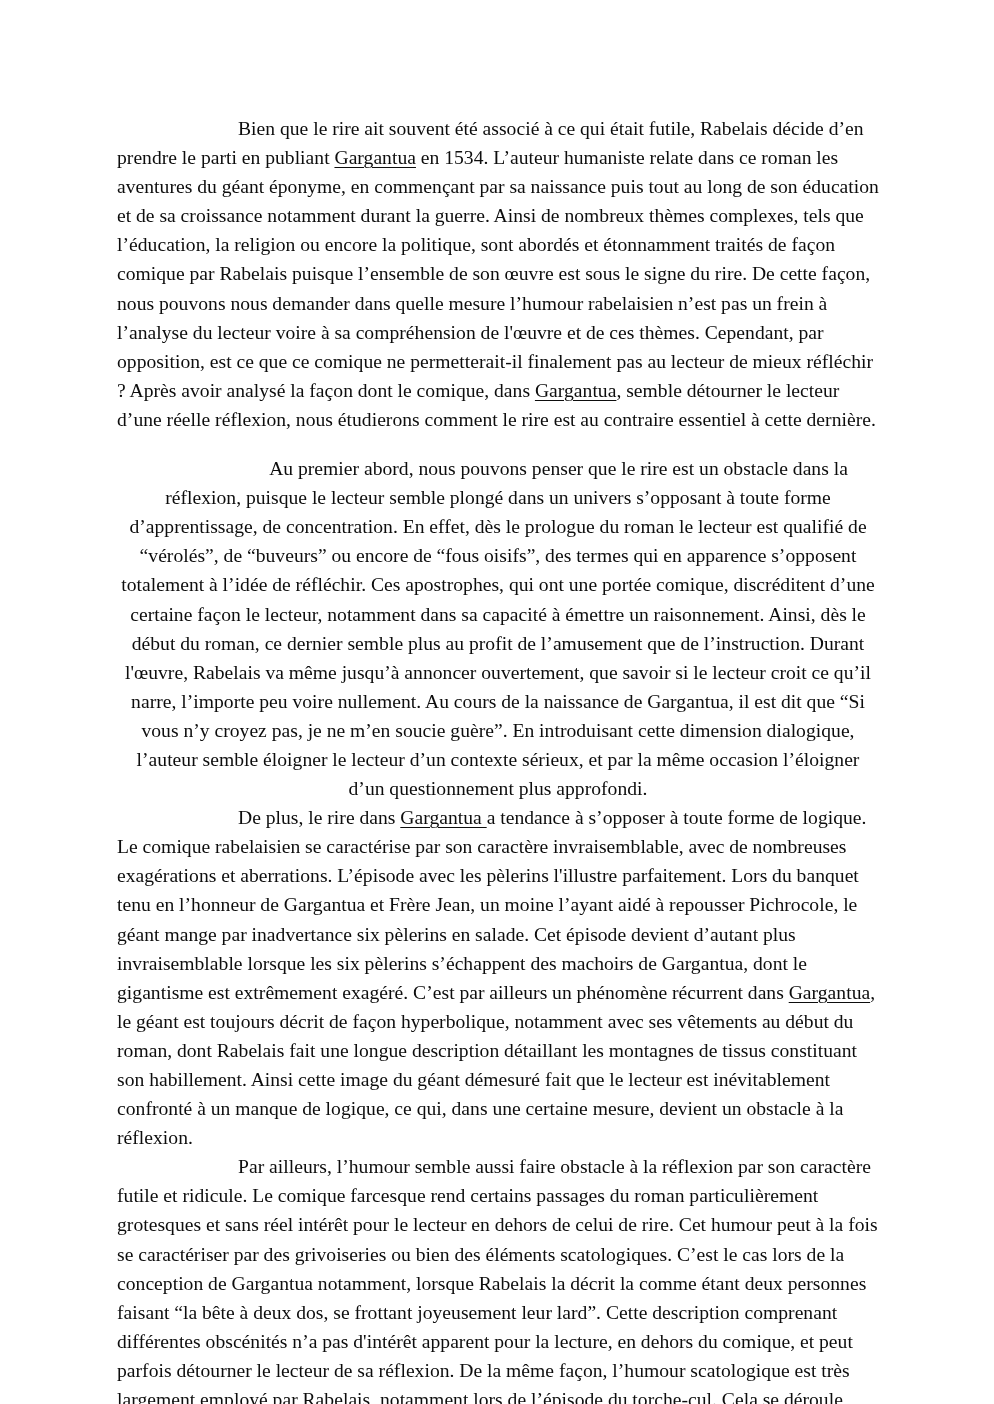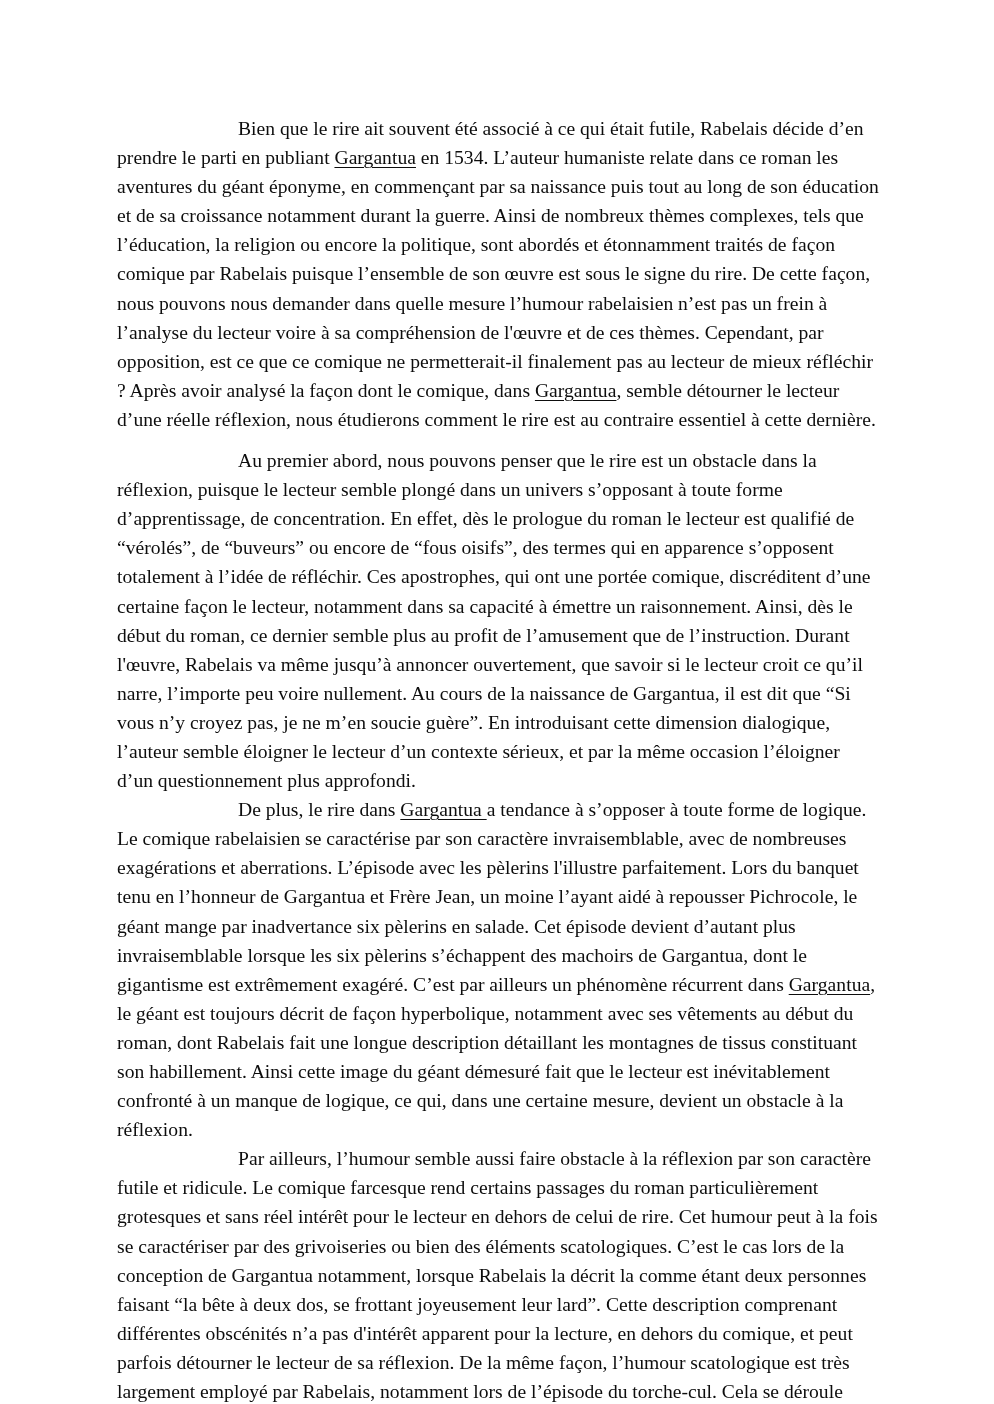--- a/index.html
+++ b/index.html
@@ -34,21 +34,22 @@
     margin: 0;
     text-indent: 121px;
     hyphens: none;
     -webkit-hyphens: none;
     word-spacing: -0.1px;
     letter-spacing: 0.03px;
   }
 
   
   .para.gap-before {
-    margin-top: 12px;
+    margin-top: 20px;
+    text-align: center;
   }
 
   .title-ref {
     text-decoration: underline;
     text-underline-offset: 2.5px;
     text-decoration-thickness: 1px;
   }
 </style>
 </head>
 <body>

